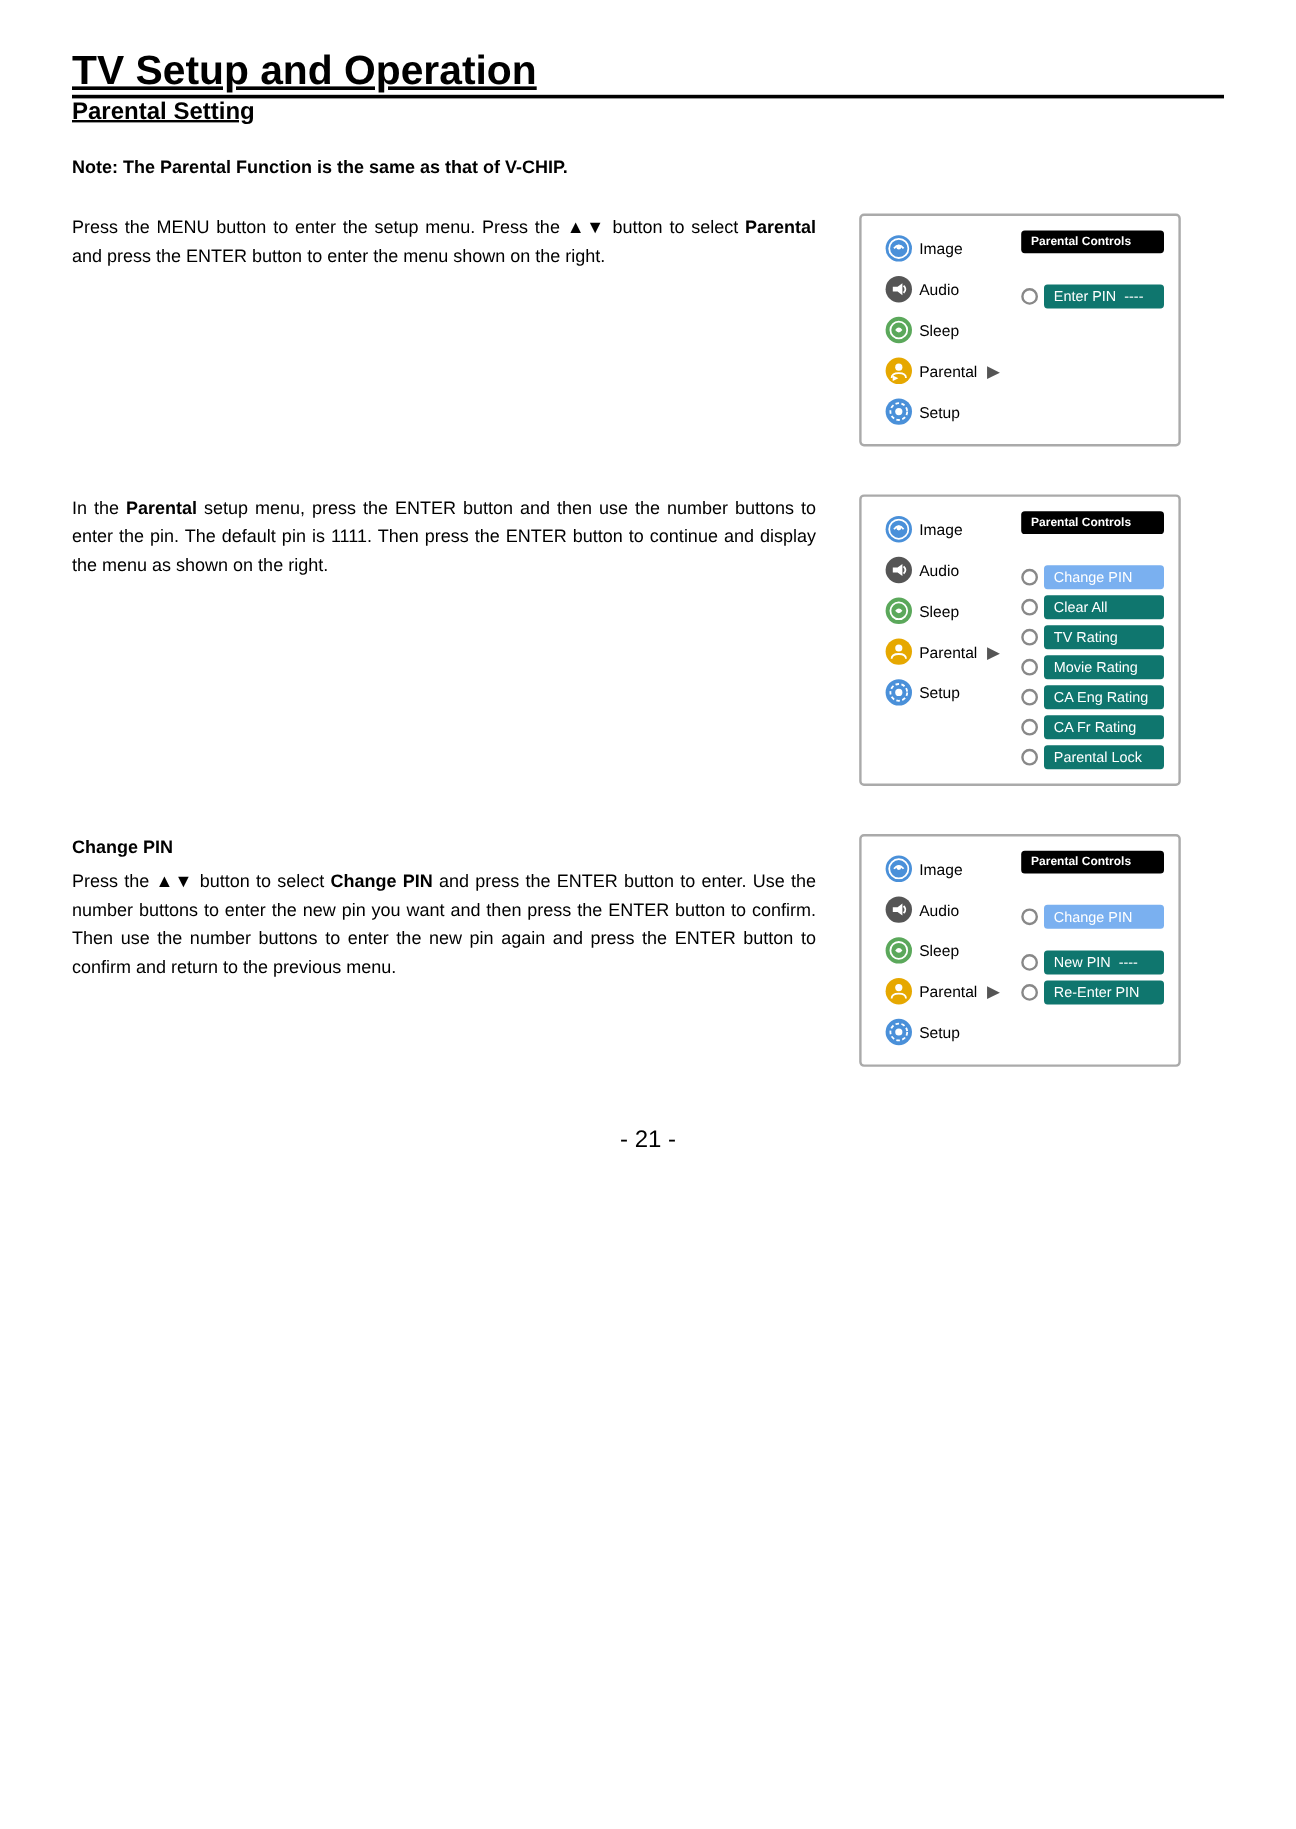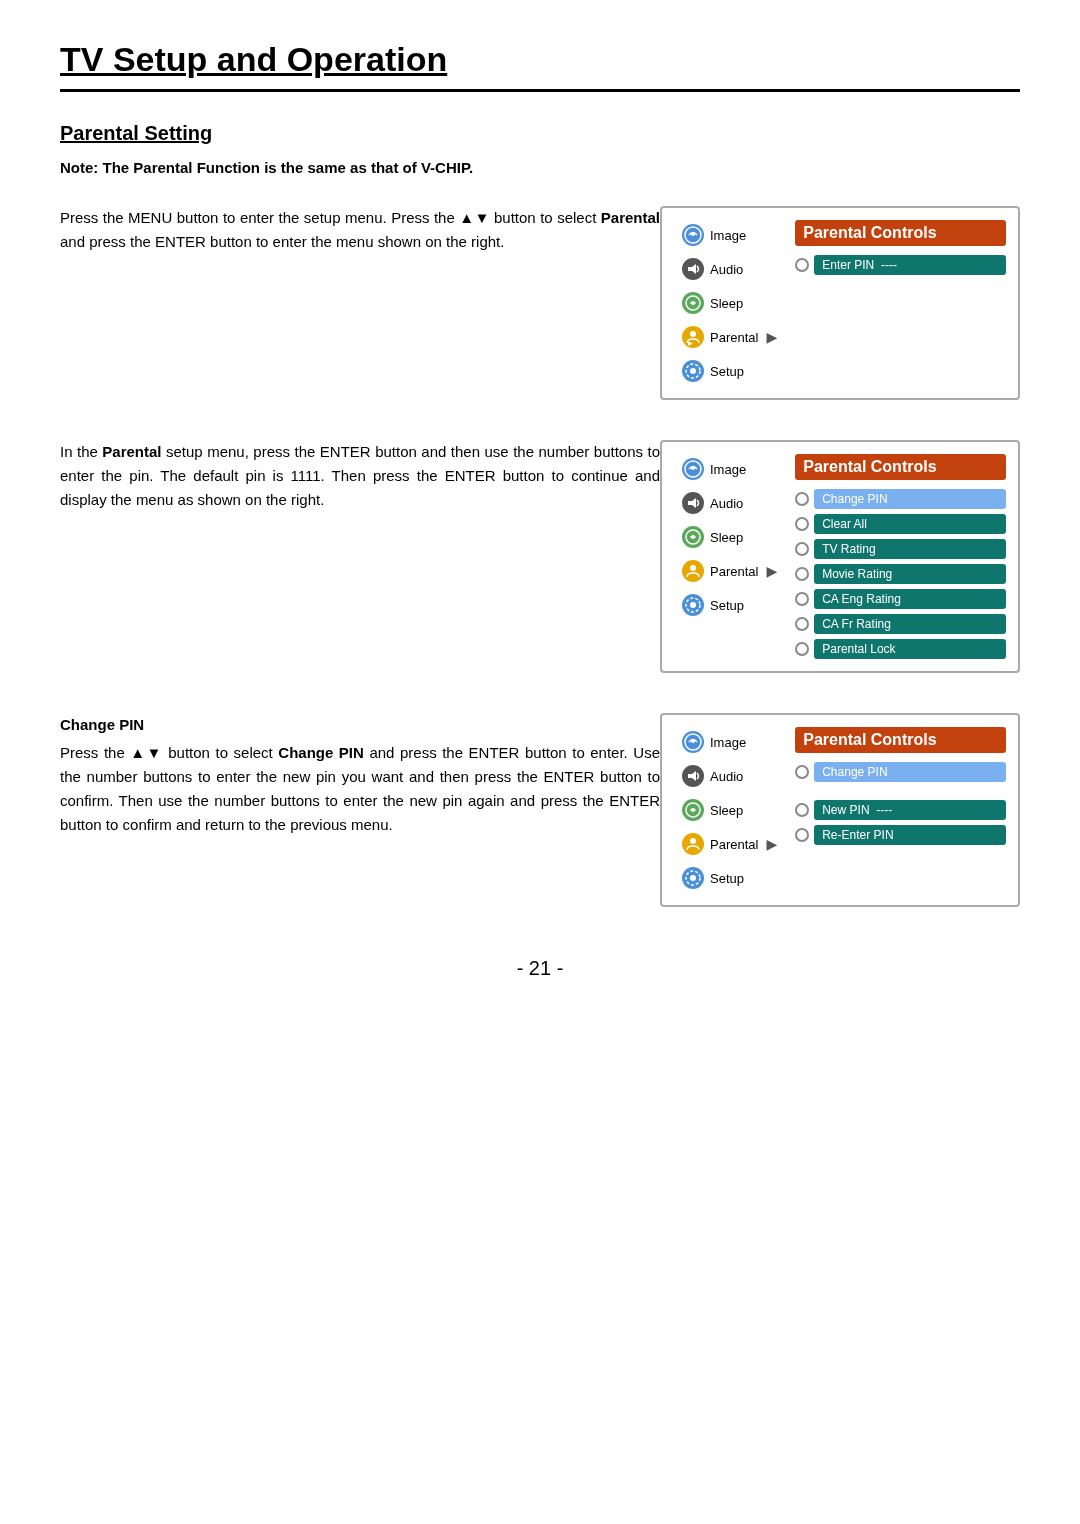--- a/index.html
+++ b/index.html
@@ -11,31 +11,30 @@
       font-size: 15px;
       color: #000;
       padding: 40px 60px 60px 60px;
     }
 
     
     .page-title {
       font-size: 34px;
       font-weight: bold;
       text-decoration: underline;
-      margin-bottom: 30px;
       border-bottom: 3px solid #000;
-      padding-bottom: 10px;
+      padding-bottom: 0;
     }
 
     
     .section-heading {
       font-size: 20px;
       font-weight: bold;
       text-decoration: underline;
-      margin-bottom: 14px;
+      margin-bottom: 26px;
     }
 
     .note-bold {
       font-weight: bold;
       font-size: 15px;
       margin-bottom: 30px;
     }
 
     
     .section-row {
@@ -55,21 +54,21 @@
       flex: 0 0 340px;
       display: flex;
       justify-content: center;
     }
 
     
     .tv-menu {
       border: 2px solid #aaa;
       border-radius: 4px;
       background: #fff;
-      width: 360px;
+      width: 268px;
       padding: 12px;
       display: flex;
       gap: 10px;
     }
 
     .menu-left {
       display: flex;
       flex-direction: column;
       gap: 4px;
     }
@@ -109,27 +108,27 @@
     }
 
     .menu-right {
       display: flex;
       flex-direction: column;
       gap: 5px;
       flex: 1;
     }
 
     .submenu-header {
-      background: #c2410c;
+      background: #000000;
       color: #fff;
       border-radius: 3px;
       padding: 4px 8px;
-      font-size: 16px;
+      font-size: 10px;
       font-weight: bold;
-      margin-bottom: 4px;
+      margin-bottom: 21px;
     }
 
     .submenu-item {
       display: flex;
       align-items: center;
       gap: 5px;
       font-size: 12px;
     }
 
     .radio-circle {

